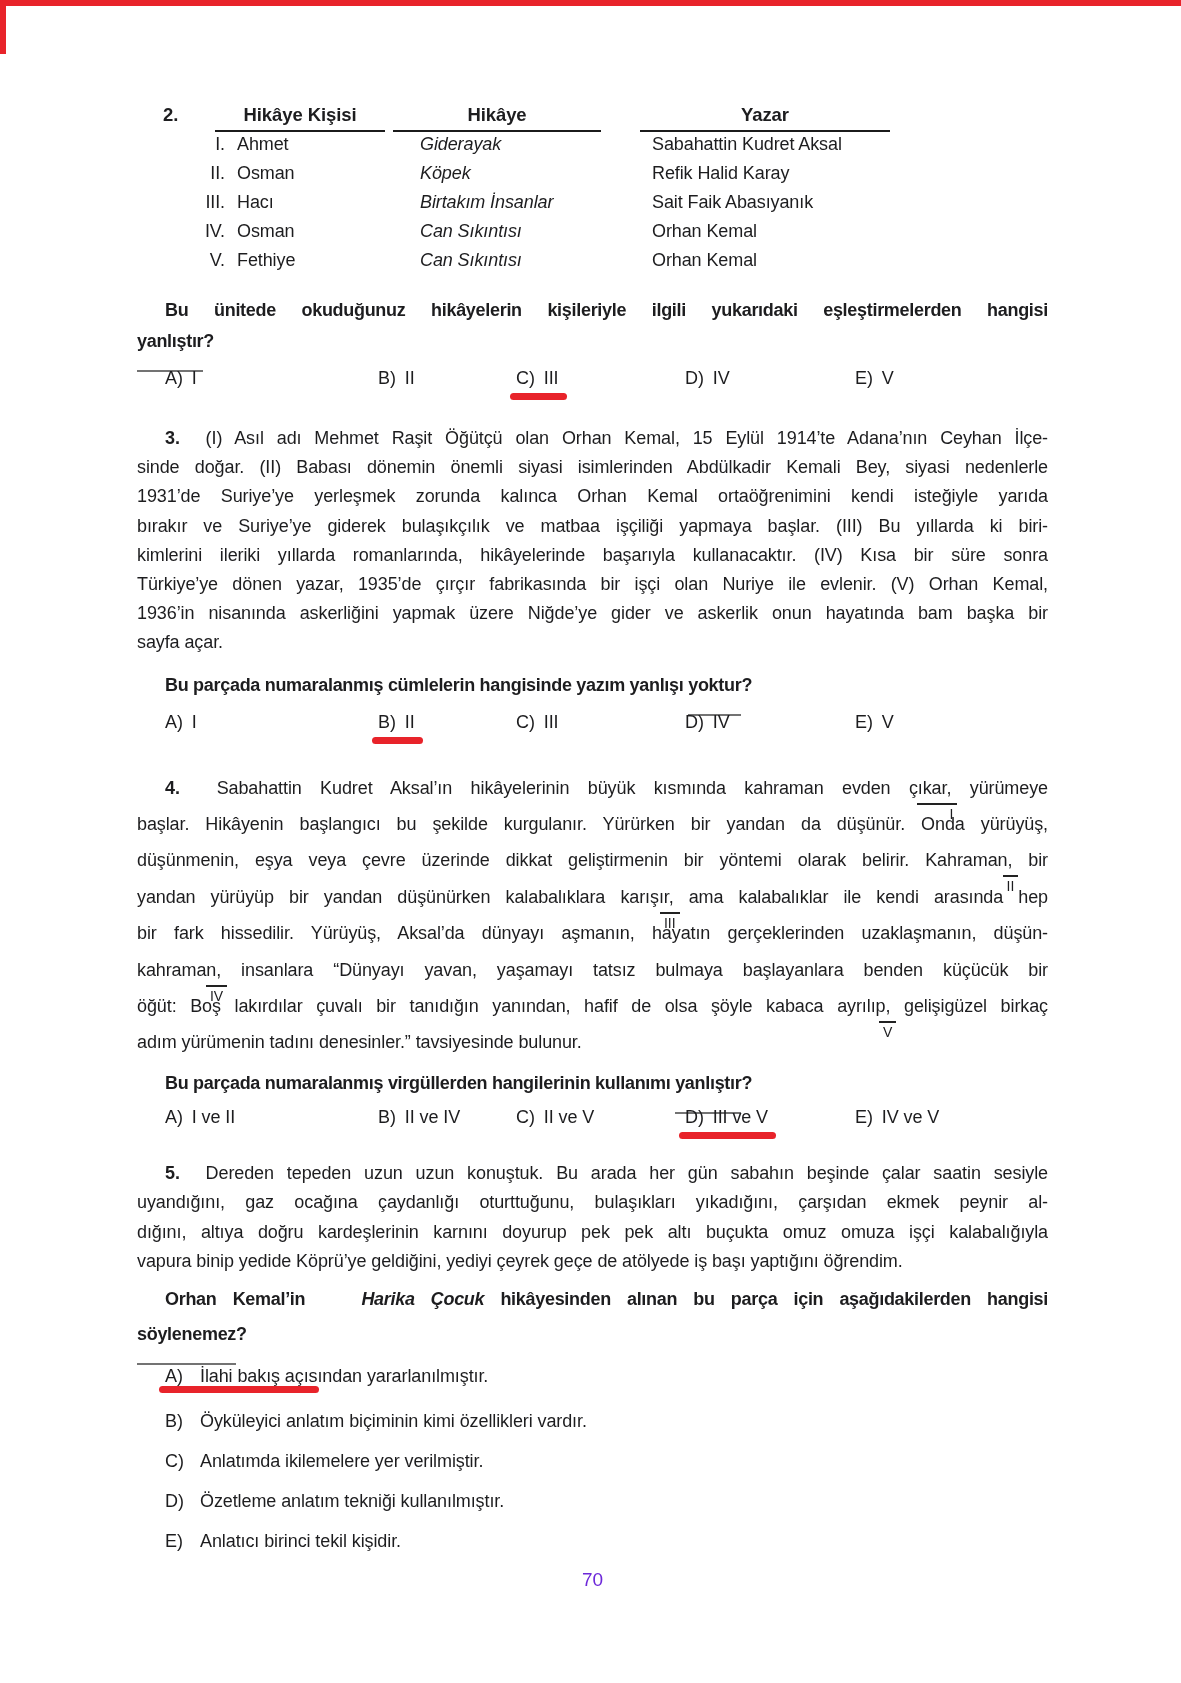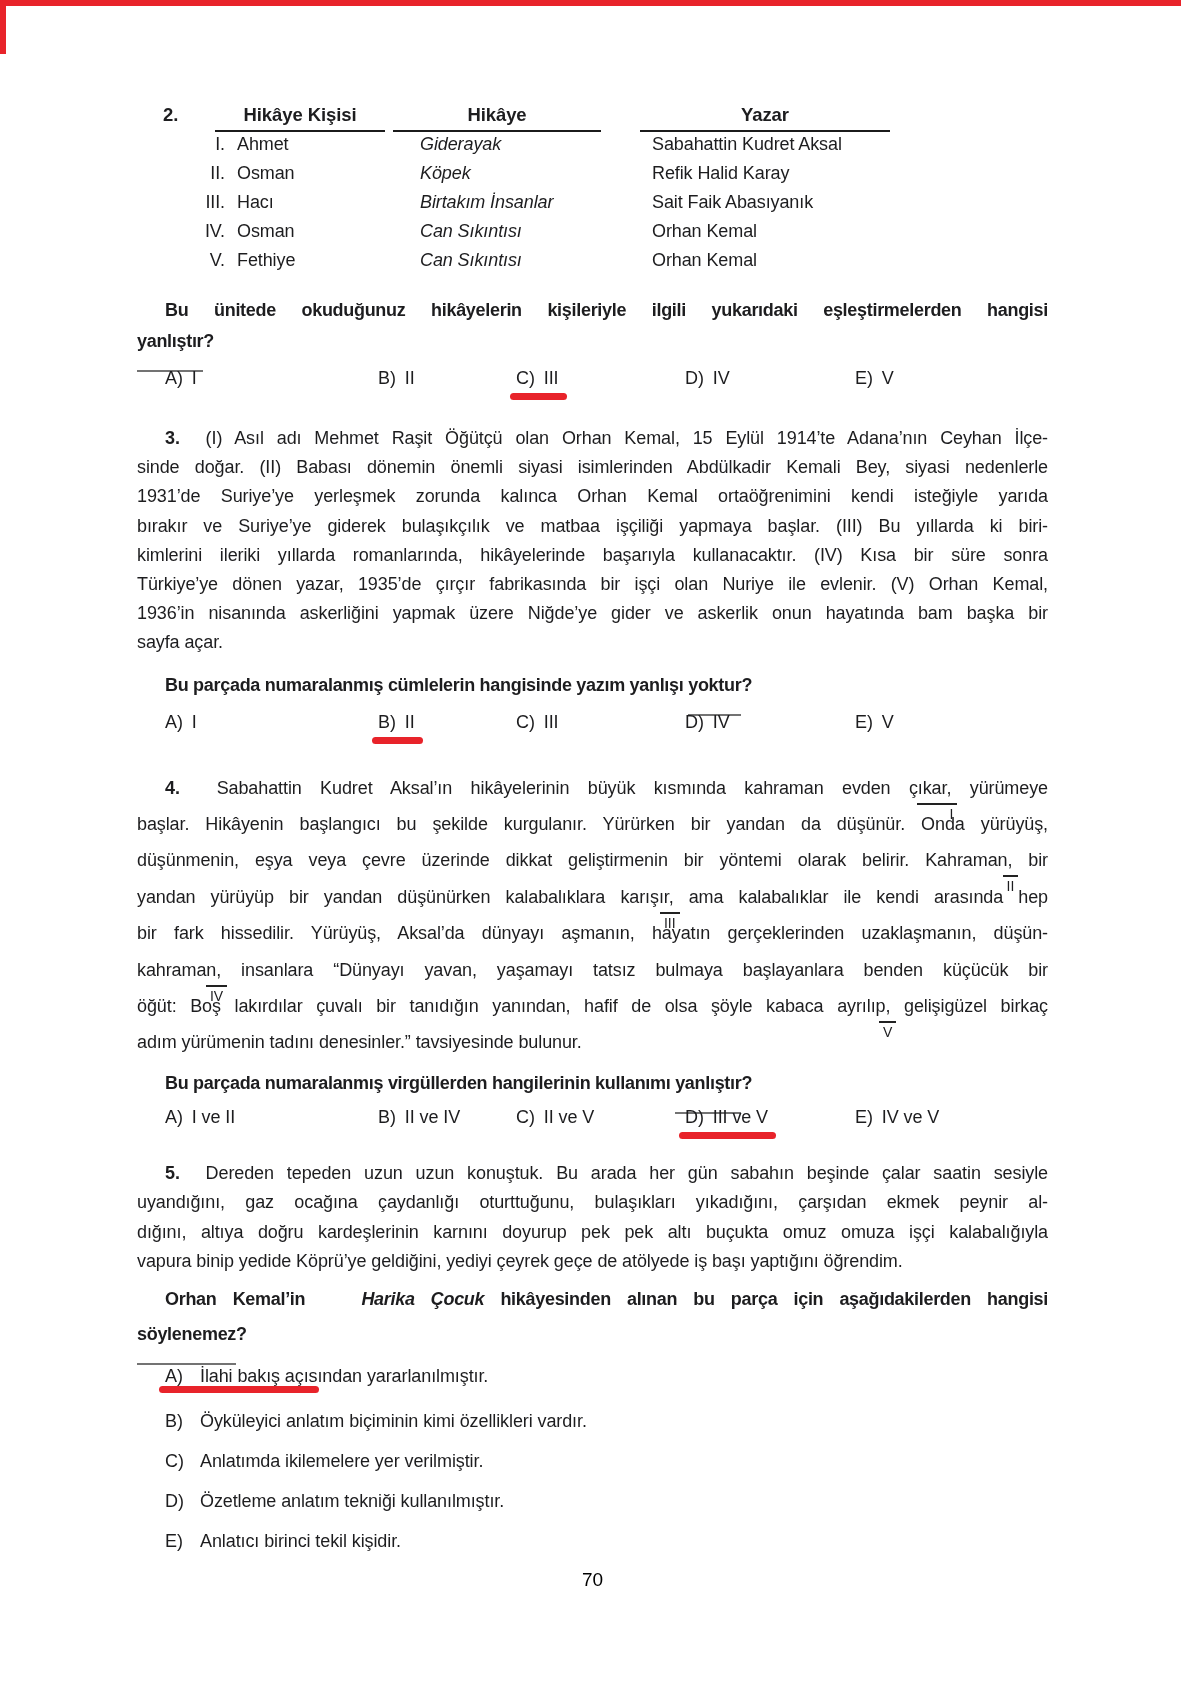--- a/index.html
+++ b/index.html
@@ -62,21 +62,21 @@
   }
   
   .vopts{margin-top:12px;}
   .vopt{position:relative;margin-left:28px;line-height:24px;margin-bottom:16px;white-space:nowrap;}
   .vopt:first-child{margin-bottom:21px;}
   .vopt .olabel{display:inline-block;width:35px;margin-right:0;}
   .vopt.marked::after{
     content:"";position:absolute;left:-6px;width:160px;bottom:-5px;height:7px;
     background:#e8232a;border-radius:4px;
   }
-  .pagenum{margin-top:10px;text-align:center;font-size:19px;color:#000000;}
+  .pagenum{margin-top:10px;text-align:center;font-size:19px;color:#6d28d9;}
 </style>
 </head>
 <body>
 
 <div id="edge-top"></div>
 <div id="edge-left"></div>
 
 <div id="content">
 
   <section class="q" id="q2">

